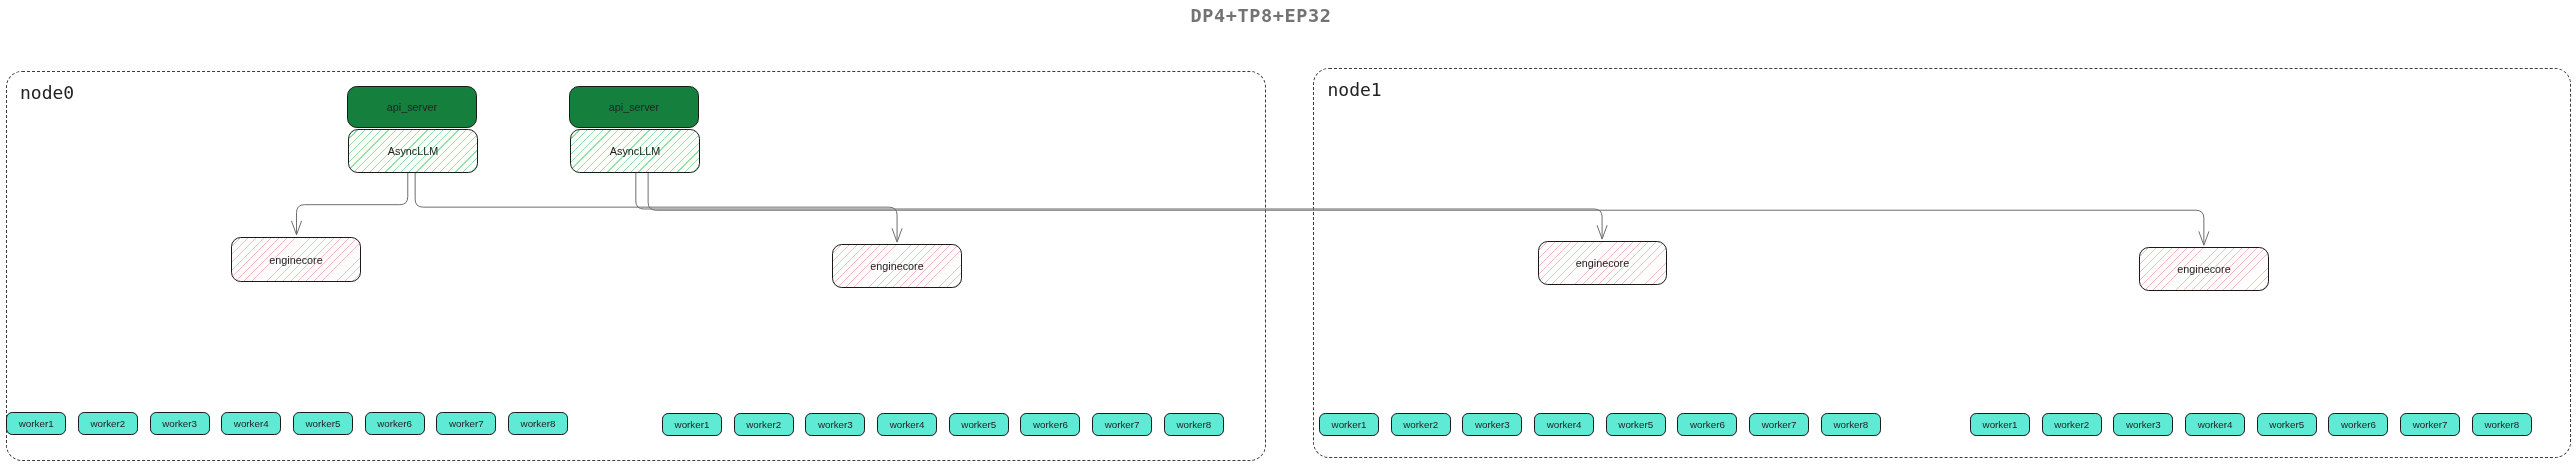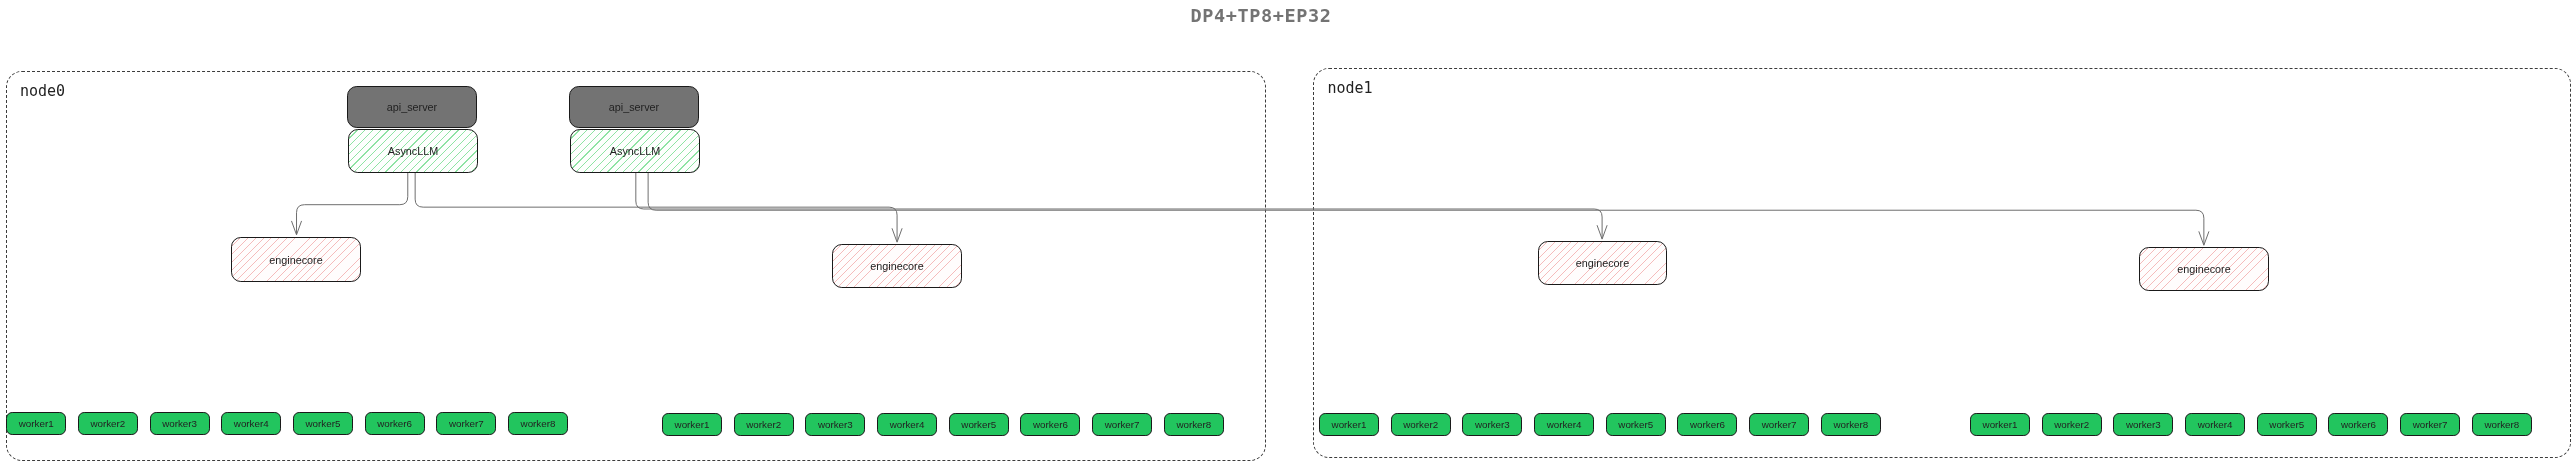--- a/index.html
+++ b/index.html
@@ -10,41 +10,41 @@
   .title{
     position:absolute;left:769px;top:4.9px;width:984px;text-align:center;
     font-family:"DejaVu Sans Mono",monospace;font-size:18.5px;font-weight:700;
     letter-spacing:0.6px;color:#737373;
   }
   .node{
     position:absolute;border:1.2px dashed #3c3c3c;border-radius:16px;background:transparent;
   }
   .node-label{
     position:absolute;left:13.5px;top:9.8px;
-    font-family:"DejaVu Sans Mono",monospace;font-size:15px;color:#222;
+    font-family:"DejaVu Sans Mono",monospace;font-size:18px;color:#222;
   }
   .box{
-    position:absolute;box-sizing:border-box;background:#737373;
+    position:absolute;box-sizing:border-box;background:#15803d;
     border:1.2px solid #1a1a1a;border-radius:9.8px;
     display:flex;align-items:center;justify-content:center;
     font-size:10.8px;color:#222;z-index:2;
   }
   .hatch-green{
     background-image:repeating-linear-gradient(135deg,
       #8fe3a4 0px,#8fe3a4 0.9px,rgba(0,0,0,0) 0.9px,rgba(0,0,0,0) 5.5px);
     background-color:#fdfffd;
   }
   .hatch-pink{
     background-image:repeating-linear-gradient(135deg,
       #f5bcbc 0px,#f5bcbc 0.7px,rgba(0,0,0,0) 0.7px,rgba(0,0,0,0) 5.5px);
     background-color:#fffdfd;
   }
   .worker-row{position:absolute;display:flex;gap:11.7px;z-index:2;}
   .worker{
-    box-sizing:border-box;width:60px;height:23.4px;background:#22c55e;
+    box-sizing:border-box;width:60px;height:23.4px;background:#5eead4;
     border:1.2px solid #1a1a1a;border-radius:6.2px;flex:0 0 auto;
     display:flex;align-items:center;justify-content:center;
     font-size:9.8px;color:#222;
   }
   svg.wires{position:absolute;left:0;top:0;z-index:1;}
 </style>
 </head>
 <body>
 
 <div class="title">DP4+TP8+EP32</div>

